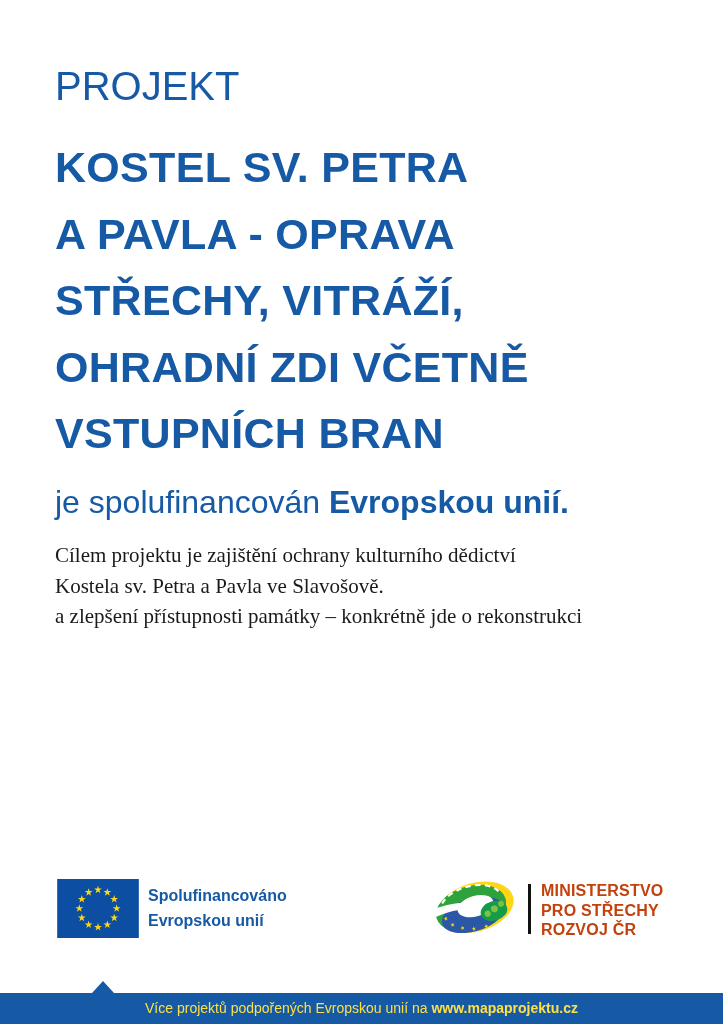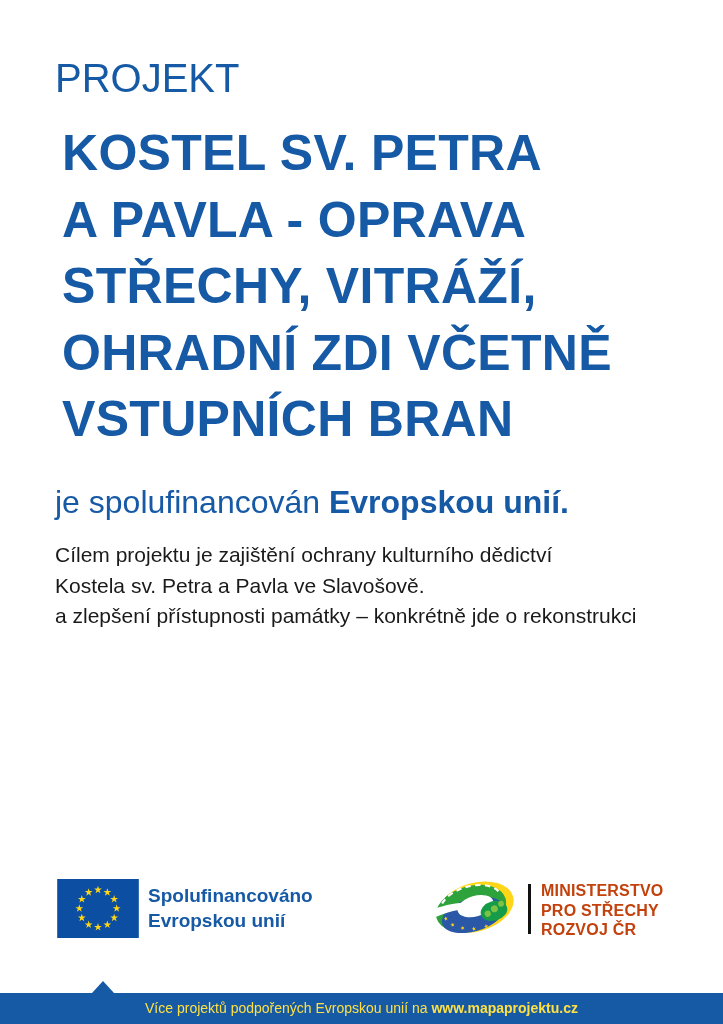--- a/index.html
+++ b/index.html
@@ -15,50 +15,50 @@
   *{margin:0;padding:0;box-sizing:border-box;}
   html,body{background:#e8e8e8;}
   body{font-family:"Liberation Sans","DejaVu Sans",sans-serif;}
   .poster{
     position:relative;
     width:723px;height:1024px;
     background:#ffffff;
     overflow:hidden;
   }
   .eyebrow{
-    position:absolute;left:55px;top:56px;
+    position:absolute;left:55px;top:64px;
     font-size:40px;font-weight:400;
     color:var(--primary-blue);
   }
   .title{
-    position:absolute;left:55px;top:120px;
-    font-size:50px;font-weight:700;line-height:66.5px;
+    position:absolute;left:55px;top:134px;
+    font-size:43px;font-weight:700;line-height:66.5px;
     letter-spacing:0.3px;
     color:var(--primary-blue);
-    margin-left:7px;
   }
   .title .tline{display:block;}
   .subtitle{
     position:absolute;left:55px;top:484px;
     font-size:32px;font-weight:400;
     color:var(--primary-blue);
   }
   .subtitle strong{font-weight:700;}
   .description{
     position:absolute;left:55px;top:540px;
     font-size:21px;line-height:30.5px;
     color:var(--body-text);
+    font-family:Liberation Serif, serif;
   }
   .description .dline{display:block;}
   .eu-flag{position:absolute;left:57px;top:879px;width:82px;height:59px;display:block;}
   .eu-flag-bg{fill:var(--eu-flag-blue);}
   .star{fill:var(--star-yellow);}
   .eu-label{
     position:absolute;left:148px;top:883px;
-    font-size:19px;font-weight:700;line-height:25px;
+    font-size:16px;font-weight:700;line-height:25px;
     color:var(--primary-blue);
   }
   .mmr-svg{position:absolute;left:431px;top:875px;width:90px;height:66px;display:block;}
   .f-yellow{fill:var(--star-yellow);}
   .f-green{fill:var(--mmr-green);}
   .f-dgreen{fill:var(--mmr-dark-green);}
   .f-tree{fill:var(--mmr-tree-green);}
   .f-blue{fill:var(--mmr-blue);}
   .f-white{fill:#ffffff;}
   .ministry-divider{

